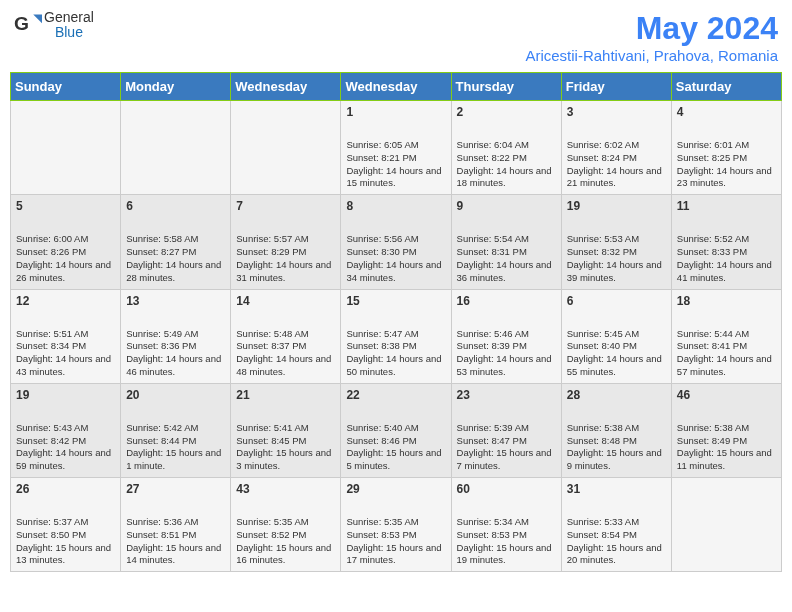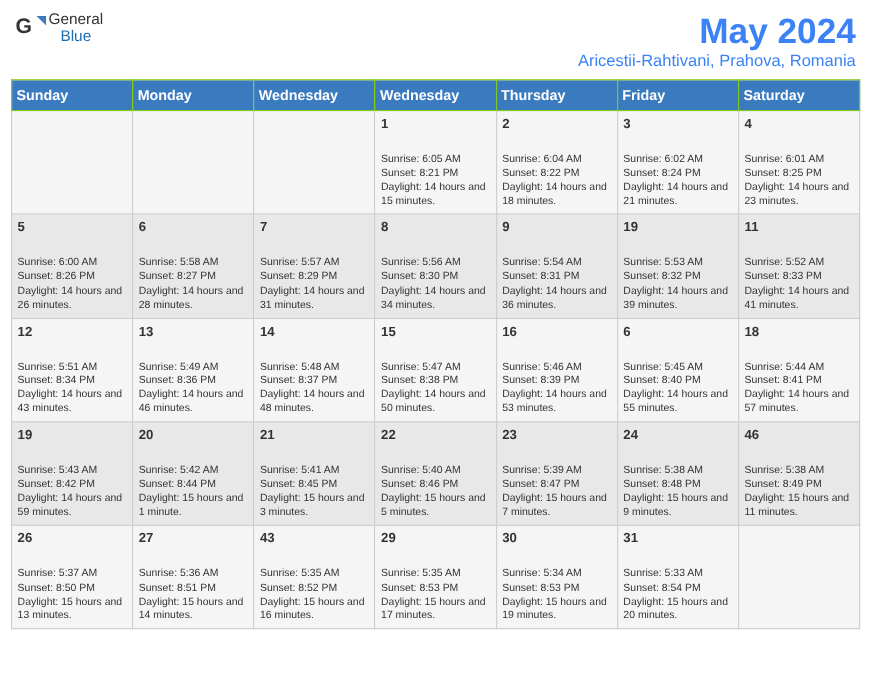--- a/index.html
+++ b/index.html
@@ -222,21 +222,21 @@
         </td>
         <td>
           <span class="day-number">22</span>
           <div class="day-info">Sunrise: 5:40 AM<br>Sunset: 8:46 PM<br>Daylight: 15 hours and 5 minutes.</div>
         </td>
         <td>
           <span class="day-number">23</span>
           <div class="day-info">Sunrise: 5:39 AM<br>Sunset: 8:47 PM<br>Daylight: 15 hours and 7 minutes.</div>
         </td>
         <td>
-          <span class="day-number">24</span>
+          <span class="day-number">28</span>
           <div class="day-info">Sunrise: 5:38 AM<br>Sunset: 8:48 PM<br>Daylight: 15 hours and 9 minutes.</div>
         </td>
         <td>
           <span class="day-number">46</span>
           <div class="day-info">Sunrise: 5:38 AM<br>Sunset: 8:49 PM<br>Daylight: 15 hours and 11 minutes.</div>
         </td>
       </tr>
       <tr>
         <td>
           <span class="day-number">26</span>
@@ -248,21 +248,21 @@
         </td>
         <td>
           <span class="day-number">43</span>
           <div class="day-info">Sunrise: 5:35 AM<br>Sunset: 8:52 PM<br>Daylight: 15 hours and 16 minutes.</div>
         </td>
         <td>
           <span class="day-number">29</span>
           <div class="day-info">Sunrise: 5:35 AM<br>Sunset: 8:53 PM<br>Daylight: 15 hours and 17 minutes.</div>
         </td>
         <td>
-          <span class="day-number">30</span>
+          <span class="day-number">60</span>
           <div class="day-info">Sunrise: 5:34 AM<br>Sunset: 8:53 PM<br>Daylight: 15 hours and 19 minutes.</div>
         </td>
         <td>
           <span class="day-number">31</span>
           <div class="day-info">Sunrise: 5:33 AM<br>Sunset: 8:54 PM<br>Daylight: 15 hours and 20 minutes.</div>
         </td>
         <td class="empty-cell"></td>
       </tr>
     </tbody>
 </table>

